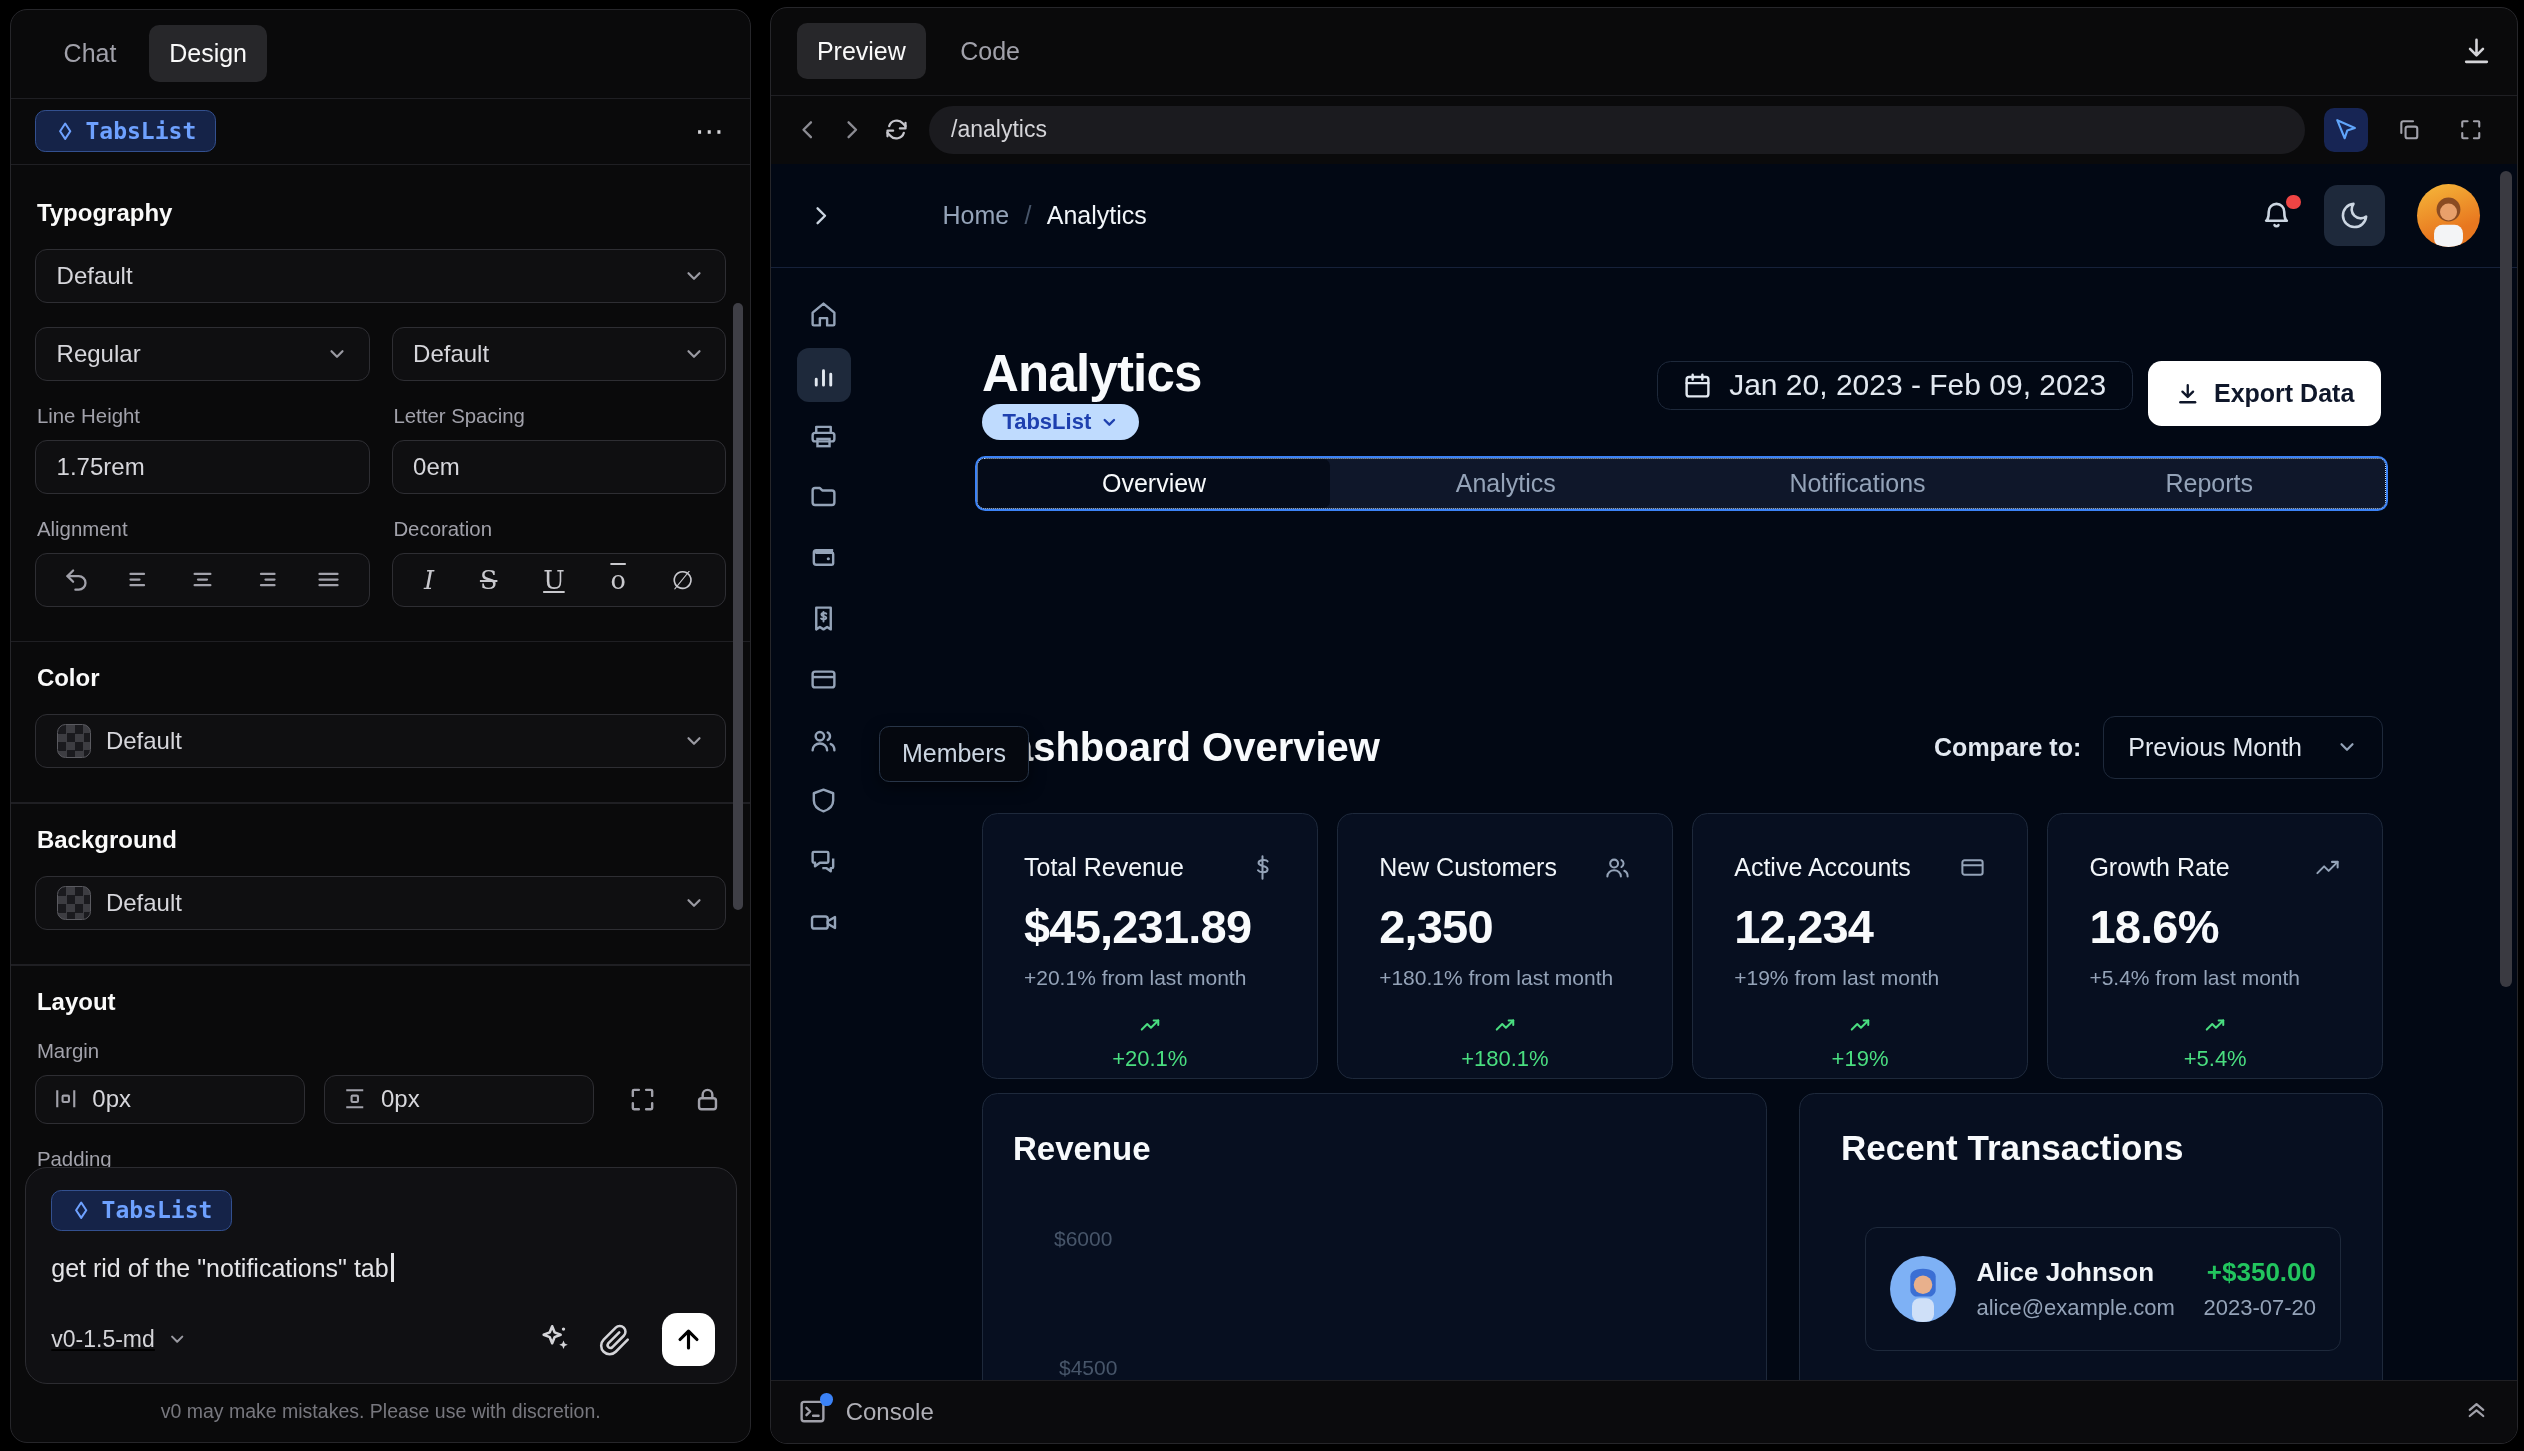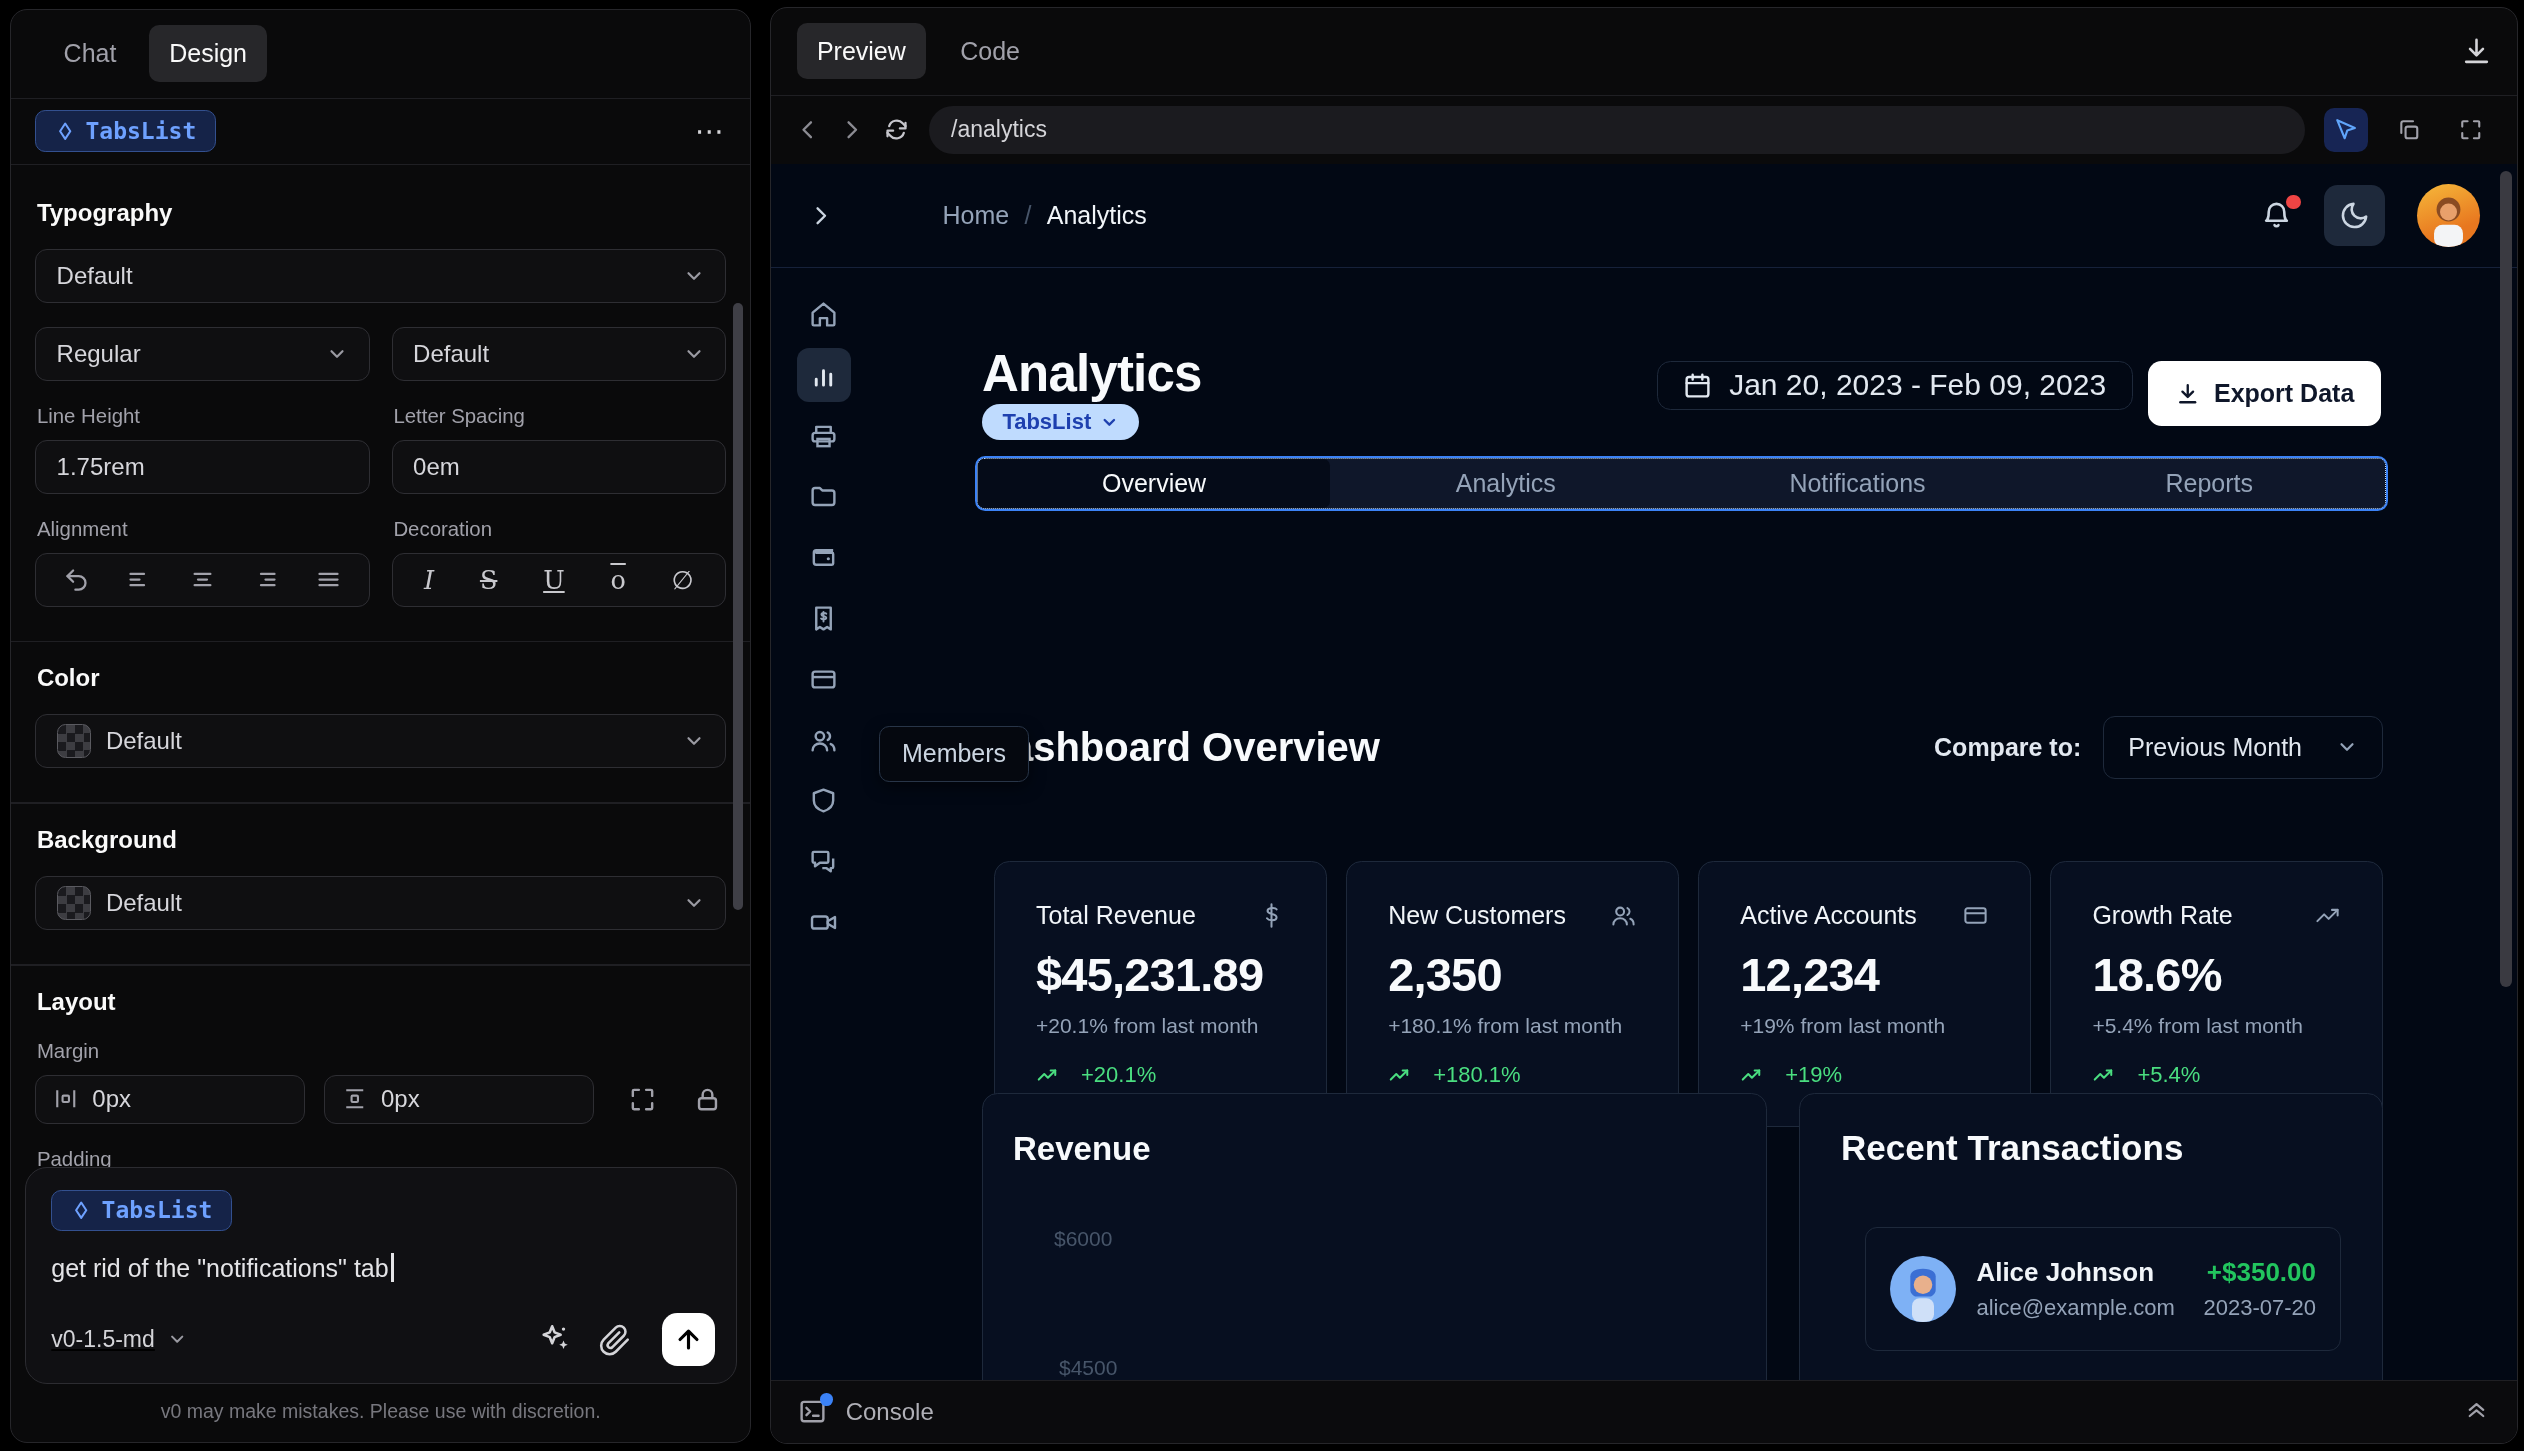--- a/index.html
+++ b/index.html
@@ -93,27 +93,27 @@
   .tabsinner{border:1.7px dotted var(--blue-dot);border-radius:7.6px;}
   .tabslist{background:#0f172a;border-radius:6.8px;height:49px;display:grid;grid-template-columns:1fr 1fr 1fr 1fr;}
   .tab{display:flex;align-items:center;justify-content:center;font-size:25px;color:var(--app-mut);}
   .tab.active{background:#050b18;border-radius:6.8px;margin:0;color:#f8fafc;}
   .secrow{position:absolute;top:552px;left:0;right:0;display:flex;align-items:center;}
   .sech{font-size:40px;font-weight:bold;color:#f8fafc;}
   .comparew{margin-left:auto;display:flex;align-items:center;gap:22px;}
   .compare-label{font-size:25px;font-weight:bold;color:#e2e8f0;}
   .comparesel{display:flex;align-items:center;gap:34px;height:63px;padding:0 24px;border:1.7px solid var(--card-border);
     border-radius:12px;font-size:25px;color:#e2e8f0;}
-  .stats{position:absolute;top:649px;left:12px;right:0;height:266px;display:grid;grid-template-columns:1fr 1fr 1fr 1fr;gap:19.5px;margin-top:48px;}
+  .stats{position:absolute;top:649px;left:0;right:0;height:266px;display:grid;grid-template-columns:1fr 1fr 1fr 1fr;gap:19.5px;}
   .scard{border:1.7px solid var(--card-border);background:var(--card-bg);border-radius:15.3px;padding:39px 41px 0 41px;position:relative;}
   .scard .t{font-size:25px;color:#f1f5f9;display:flex;align-items:center;}
   .scard .t .ic{margin-left:auto;color:var(--app-mut);}
   .scard .v{font-size:47px;font-weight:bold;color:#f8fafc;margin-top:17px;letter-spacing:-0.8px;}
   .scard .s{font-size:21px;color:var(--app-mut);margin-top:12px;}
-  .scard .d{font-size:22px;color:var(--green);margin-top:24px;display:flex;align-items:center;gap:23px;}
+  .scard .d{font-size:22px;color:var(--green);margin-top:24px;display:flex;align-items:center;gap:10px;flex-direction:column;}
   .bottomgrid{position:absolute;top:929px;left:0;width:1401px;height:476px;display:flex;gap:32px;}
   .revcard{width:785px;border:1.7px solid var(--card-border);background:var(--card-bg);border-radius:15.3px;position:relative;overflow:hidden;}
   .revcard h3{position:absolute;left:30px;top:36px;font-size:33px;font-weight:bold;color:#f8fafc;}
   .ylab{position:absolute;font-size:21px;color:var(--app-dim);}
   .txcard{flex:1;border:1.7px solid var(--card-border);background:var(--card-bg);border-radius:15.3px;position:relative;overflow:hidden;}
   .txcard h3{position:absolute;left:41px;top:34px;font-size:35px;font-weight:bold;color:#f8fafc;}
   .txitem{position:absolute;left:65px;width:476px;height:124px;border:1.7px solid var(--card-border);border-radius:12px;
     display:flex;align-items:center;padding:0 24px;gap:20.4px;}
   .tav{width:66px;height:66px;border-radius:50%;flex:none;overflow:hidden;}
   .txname{font-size:26px;font-weight:bold;color:#f1f5f9;}

